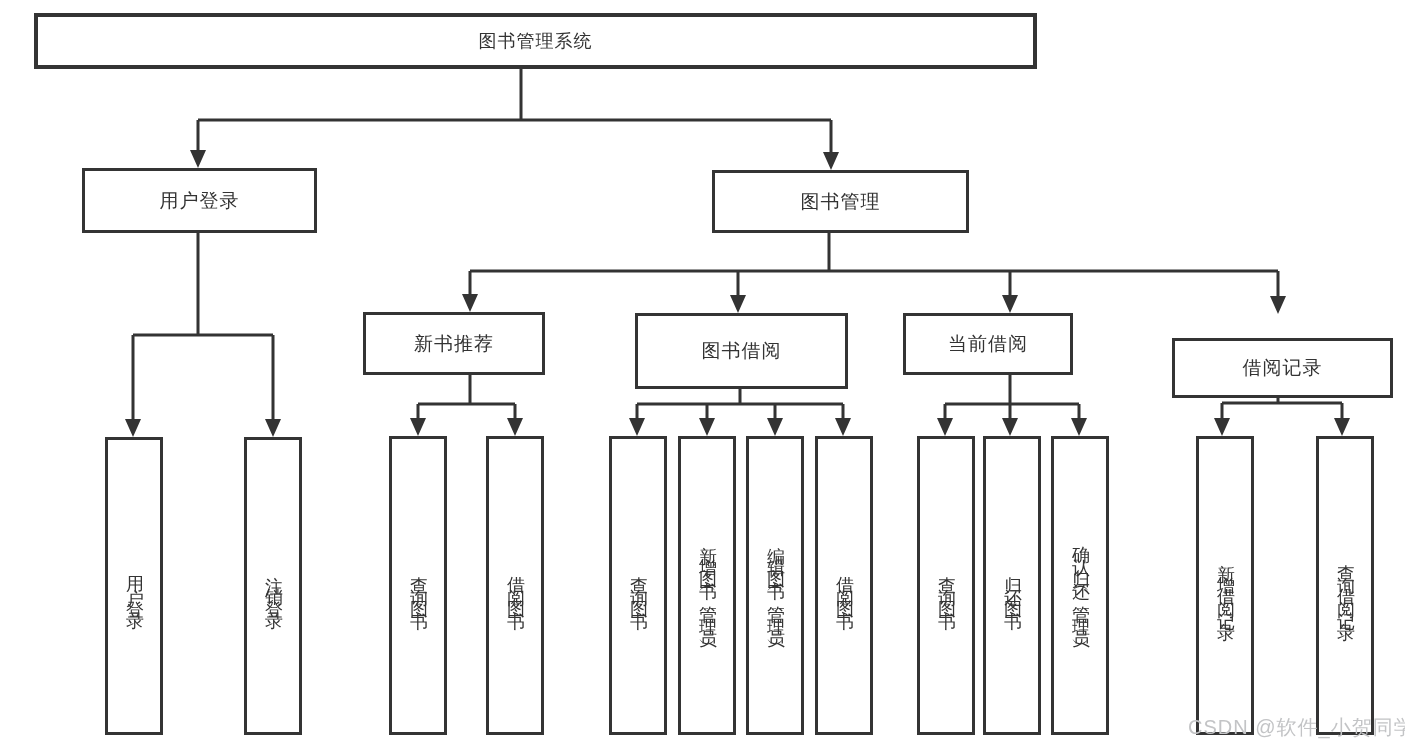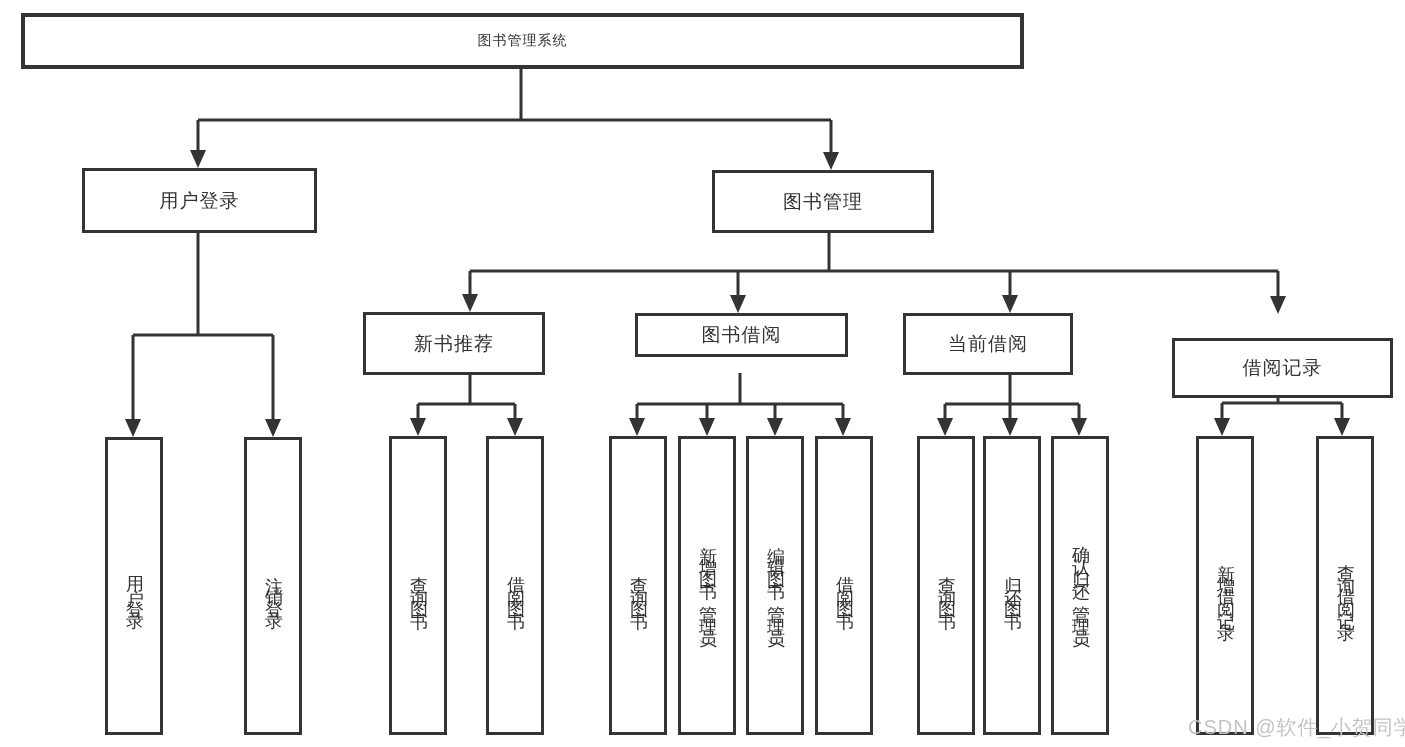--- a/index.html
+++ b/index.html
@@ -41,21 +41,22 @@
     align-items: center;
     justify-content: center;
   }
   .hbox {
     font-size: 19px;
     letter-spacing: 1px;
     white-space: nowrap;
   }
   .root {
     border-width: 4px;
-    font-size: 14px;
+    font-size: 18px;
+    margin-left: 13px;
   }
   .vbox .vtext {
     writing-mode: vertical-rl;
     text-orientation: mixed;
     font-size: 18px;
     letter-spacing: 12px;
     line-height: 1.1;
   }
   .watermark {
     position: absolute;
@@ -99,24 +100,24 @@
     </g>
     <g>
       <path class="ln" d="M1278 373 V403 M1222 403 H1342 M1222 403 V419 M1342 403 V419"></path>
       <path class="tri" d="M1214 418 H1230 L1222 436 Z M1334 418 H1350 L1342 436 Z"></path>
     </g>
   </svg>
 
   <div class="node hbox root" style="left:21px; top:13px; width:1003px; height:56px;">图书管理系统</div>
 
   <div class="node hbox" style="left:82px; top:168px; width:235px; height:65px;">用户登录</div>
-  <div class="node hbox" style="left:712px; top:170px; width:222px; height:63px;">图书管理</div>
+  <div class="node hbox" style="left:712px; top:170px; width:257px; height:63px;">图书管理</div>
 
   <div class="node hbox" style="left:363px; top:312px; width:182px; height:63px;">新书推荐</div>
-  <div class="node hbox" style="left:635px; top:313px; width:213px; height:44px;">图书借阅</div>
+  <div class="node hbox" style="left:635px; top:313px; width:213px; height:76px;">图书借阅</div>
   <div class="node hbox" style="left:903px; top:313px; width:170px; height:62px;">当前借阅</div>
   <div class="node hbox" style="left:1172px; top:314px; width:221px; height:60px;margin-top:24px;">借阅记录</div>
 
   <div class="node vbox" style="left:105px; top:437px; width:58px; height:298px;">
     <span class="vtext">用户登录</span>
   </div>
   <div class="node vbox" style="left:244px; top:437px; width:58px; height:298px;">
     <span class="vtext">注销登录</span>
   </div>
 

